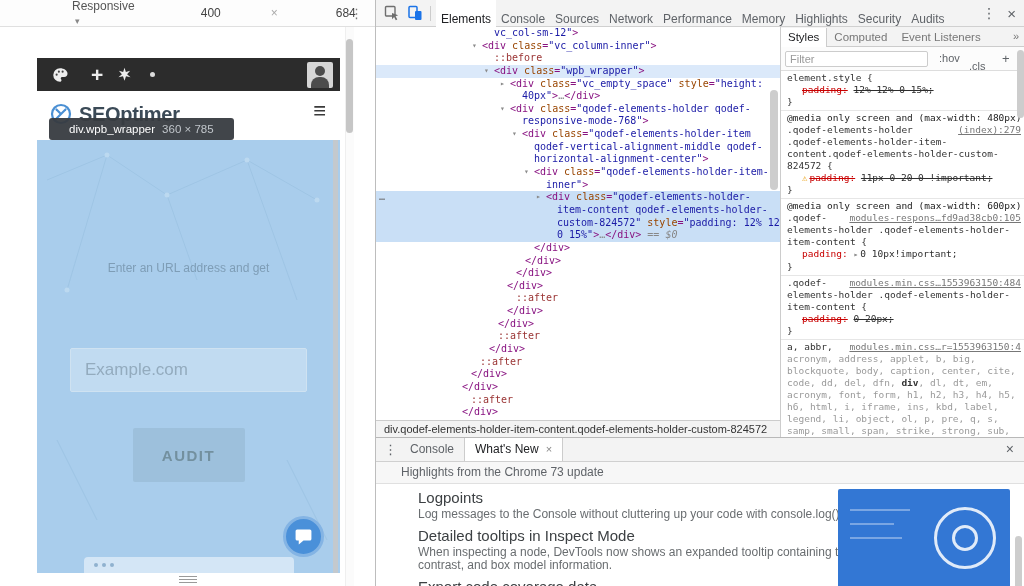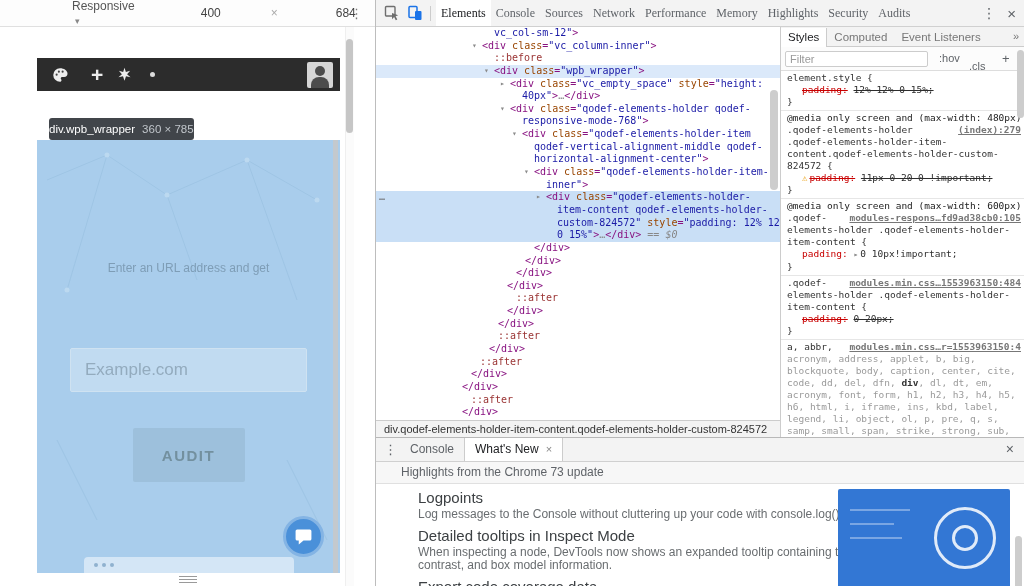--- a/index.html
+++ b/index.html
@@ -50,39 +50,39 @@
   .chat-bubble { position:absolute; right:16px; bottom:16px; width:41px; height:41px; border-radius:50%;
                  background:#4a90d9; border:3px solid #84b4e4; display:flex; align-items:center; justify-content:center; }
   .page-scrollbar { position:absolute; right:2px; top:0; bottom:0; width:5px; background:#c3c9ce; }
   .mini-browser { position:absolute; left:50%; transform:translateX(-50%); bottom:0; width:210px; height:16px;
                   background:rgba(255,255,255,0.5); border-radius:4px 4px 0 0; }
   .mini-browser i { position:absolute; top:6px; width:4px; height:4px; border-radius:50%; background:#8fb2cf; }
   .constellation { position:absolute; left:0; top:0; }
 
   .inspect-tooltip { position:absolute; left:49px; top:118px; height:22px; background:rgba(55,59,64,0.95);
                      border-radius:3px; color:#fff; font-size:11.5px; display:flex; align-items:center;
-                     padding:0 0; z-index:20; white-space:nowrap; }
+                     padding:0 20px; z-index:20; white-space:nowrap; }
   .inspect-tooltip .dims { color:#c1c6cb; margin-left:7px; }
 
   .em-scroll-track { position:absolute; left:345px; top:27px; width:9px; bottom:0; background:#fbfbfb;
                      border-left:1px solid #efefef; }
   .em-scroll-thumb { position:absolute; left:346px; top:39px; width:7px; height:94px; background:#c6c6c6; border-radius:3.5px; }
   .resize-handle { position:absolute; left:176px; top:574px; width:24px; height:10px; }
   .resize-handle i { display:block; height:1.5px; background:#9a9a9a; margin:1.5px 3px; }
 
   
   .devtools { position:absolute; left:375px; top:0; width:649px; height:586px; background:#fff;
               border-left:1px solid #bdbdbd; }
   .dt-tabbar { position:absolute; left:0; top:0; width:100%; height:27px; background:#f3f3f3;
                border-bottom:1px solid #d0d0d0; }
   .icon-inspect { position:absolute; left:8px; top:5px; }
   .icon-device { position:absolute; left:31px; top:5px; }
   .dt-sep { position:absolute; left:54px; top:6px; width:1px; height:15px; background:#ccc; }
   .dt-tabs { position:absolute; left:60px; top:0; right:56px; height:27px; white-space:nowrap; overflow:hidden; }
-  .dt-tab { display:inline-block; padding:0 5px; line-height:26px; font-size:12px; color:#5f6368;font-family:Liberation Serif, serif; }
+  .dt-tab { display:inline-block; padding:6px 5px; line-height:26px; font-size:12px; color:#5f6368; }
   .dt-tab.active { color:#202124; background:#fff; }
   .dt-menu { position:absolute; right:28px; top:0; line-height:27px; color:#5f6368; font-size:14px; }
   .dt-close { position:absolute; right:8px; top:0; line-height:27px; color:#5f6368; font-size:15px; }
 
   
   .elements-panel { position:absolute; left:0; top:27px; width:404px; height:410px; background:#fff; }
   .dom-tree { position:absolute; left:0; top:0; width:100%; height:393px; overflow:hidden;
               font-family:"DejaVu Sans Mono", monospace; font-size:10px; }
   .tl { position:relative; height:12.65px; line-height:12.65px; white-space:nowrap; }
   .tl.hov { background:#dbe9fa; }
@@ -111,21 +111,21 @@
   .sp-filter input::placeholder { color:#999; }
   .sp-hov { position:absolute; left:158px; top:0; line-height:23px; font-size:11px; color:#5f6368; }
   .sp-cls { position:absolute; left:188px; top:8px; line-height:23px; font-size:11px; color:#5f6368; }
   .sp-plus { position:absolute; left:221px; top:0; line-height:23px; font-size:13px; color:#5f6368; }
   .sp-rules { position:absolute; left:0; top:44px; width:100%; bottom:0; overflow:hidden;
               font-family:"DejaVu Sans Mono", monospace; font-size:9.5px; line-height:12px; }
   .rule { padding:1px 4px 2px 6px; border-bottom:1px solid #e6e6e6; }
   .media { color:#222; white-space:nowrap; overflow:hidden; }
   .sline { white-space:nowrap; overflow:hidden; }
   .c-sel { color:#333; } .c-selg { color:#9a9a9a; } .c-selb { color:#333; font-weight:bold; }
-  .slink { float:right; color:#777; text-decoration:underline; margin-left:6px;font-weight:bold; }
+  .slink { float:right; color:#777; text-decoration:underline; margin-left:6px; }
   .prop { padding-left:15px; white-space:nowrap; color:#2d2d2d; }
   .pn { color:#c80000; } .pv { color:#2d2d2d; }
   .prop.struck .pn, .prop.struck .pv { text-decoration:line-through; }
   .warn { color:#eca723; margin-right:2px; font-size:9px; }
   .parrow { color:#888; font-size:8px; margin-right:2px; }
   .close { color:#333; }
   .sp-scroll { position:absolute; right:1px; top:23px; width:7px; height:68px; background:#cdcdcd; border-radius:3.5px; }
 
   
   .drawer { position:absolute; left:0; top:437px; width:100%; height:149px; background:#fff; border-top:1px solid #b8b8b8; }
@@ -186,20 +186,31 @@
               <path fill="#ededed" d="M12 1l2.2 7.1L21 6l-4.9 5.4 5.6 4.8-7.3-1.5L12 22l-2.4-7.3-7.3 1.5 5.6-4.8L3 6l6.8 2.1z"></path>
             </svg>
         </span>
         <span class="tb-dot"></span>
         <span class="tb-avatar">
             <span class="head"></span>
             <span class="body"></span>
           </span>
       </div>
 
+      <div class="site-header">
+        <span class="logo">
+          <svg width="24" height="24" viewBox="0 0 24 24">
+              <circle cx="12" cy="12" r="9" fill="none" stroke="#4a8fd3" stroke-width="2.2"></circle>
+              <path d="M7.5 16.5L16.5 7.5" stroke="#4a8fd3" stroke-width="2.2" stroke-linecap="round"></path>
+              <path d="M7.5 7.5l3.5 3.5" stroke="#4a8fd3" stroke-width="2.2" stroke-linecap="round"></path>
+            </svg>
+          <span class="logo-text">SEOptimer</span>
+        </span>
+        <span class="burger">≡</span>
+      </div>
 
       <div class="hero">
         <svg class="constellation" width="303" height="433" viewBox="0 0 303 433">
           <g stroke="#96bede" stroke-width="1" fill="none" opacity="0.55">
             <path d="M10 40 L70 15 L130 55 L210 20 L280 60"></path>
             <path d="M30 150 L70 15 M130 55 L160 140 M210 20 L260 160 M20 300 L60 380 M250 320 L290 400"></path>
           </g>
           <g fill="#bcd9f0">
               <circle cx="70" cy="15" r="2.5"></circle>
               <circle cx="130" cy="55" r="2.5"></circle>

